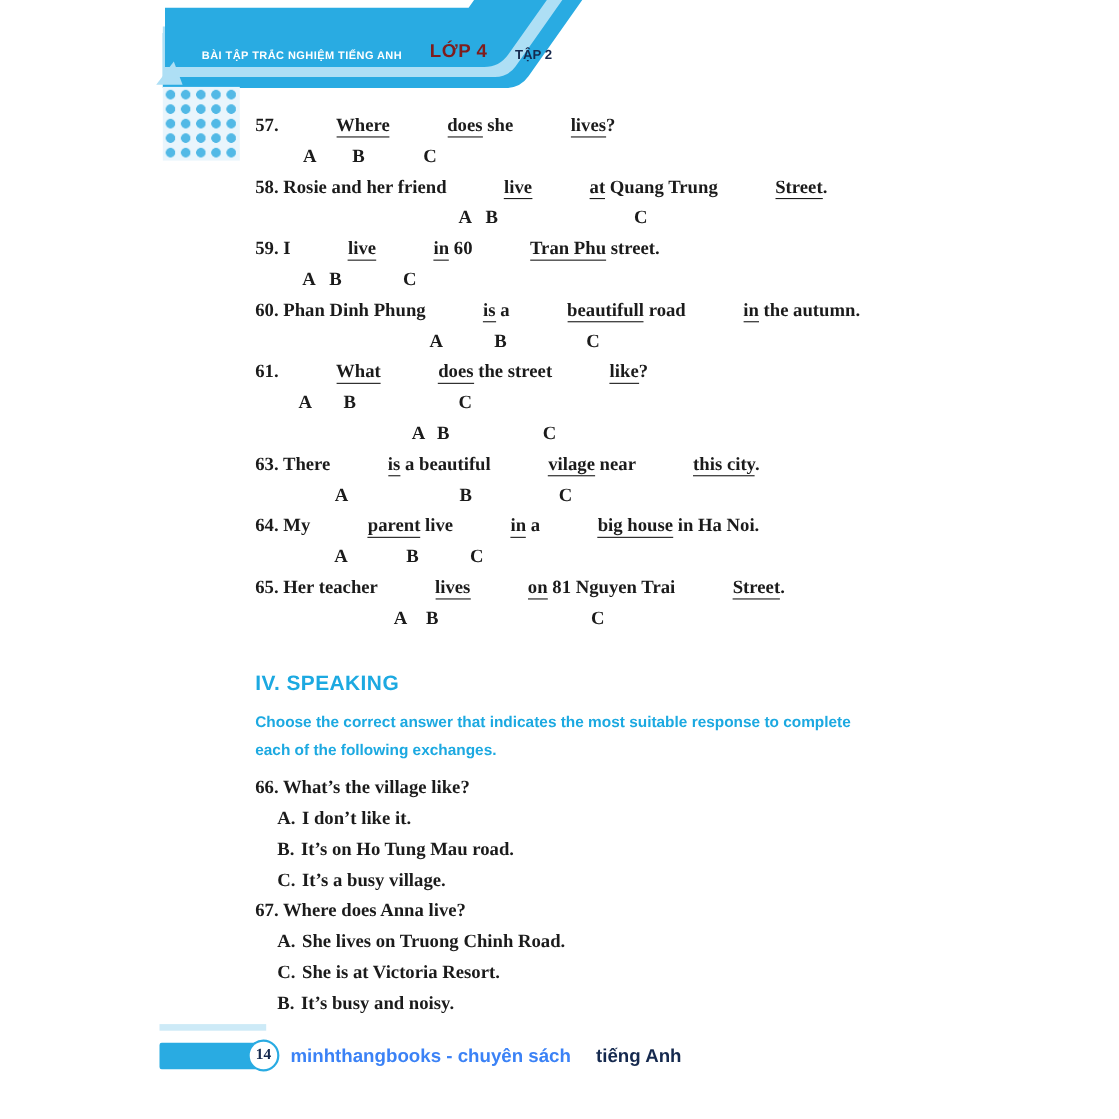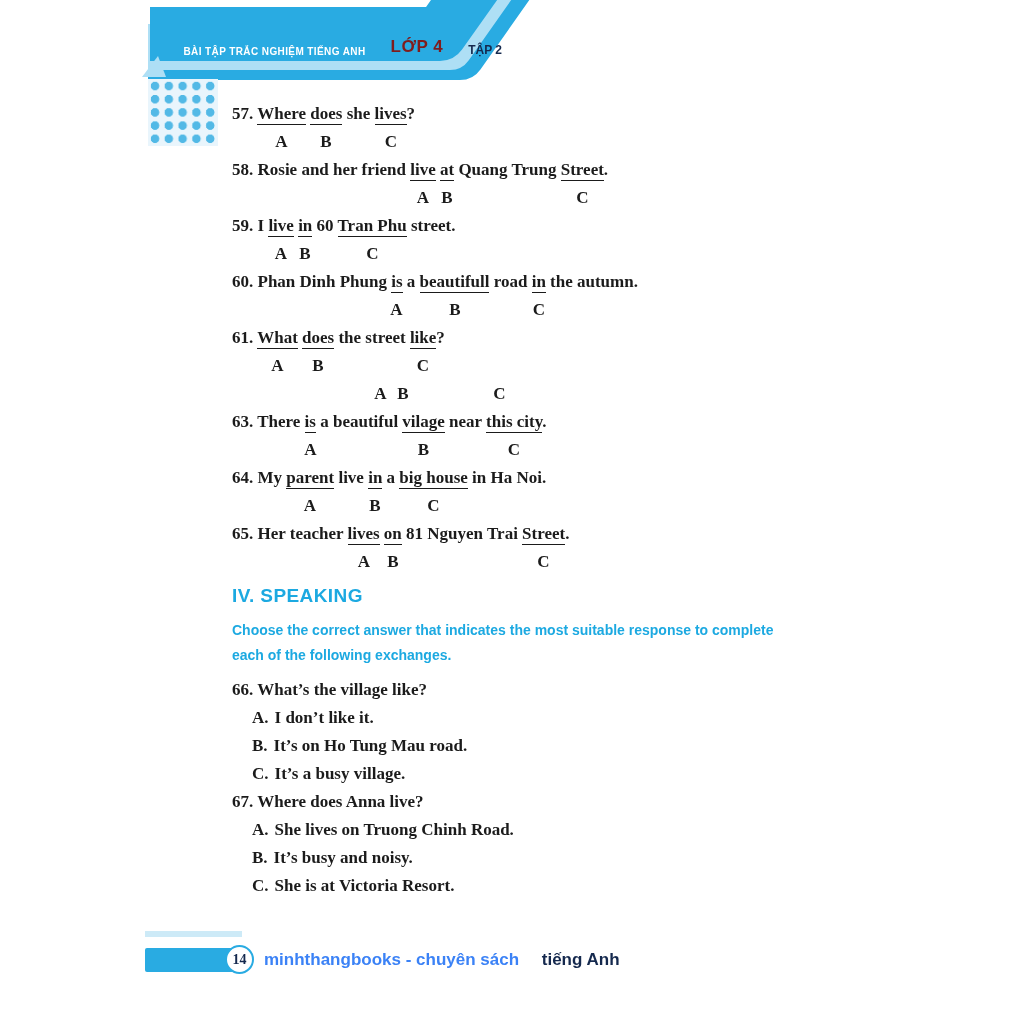--- a/index.html
+++ b/index.html
@@ -19,24 +19,24 @@
   .volume{font-size:12px;font-weight:bold;color:#15294e;}
   .dots{
     position:absolute;left:148px;top:79px;width:70px;height:67px;
     background-color:#e9f5fc;
     background-image:radial-gradient(circle at 7px 7px,#52b9e6 4px,rgba(0,0,0,0) 4.6px);
     background-size:13.8px 13.2px;
   }
   
   .content{position:absolute;left:232px;top:100px;font-size:17px;font-weight:bold;}
   .line{height:28px;line-height:28px;position:relative;white-space:nowrap;}
-  .useg{border-bottom:1.6px solid #1b1b1b;padding-bottom:1px;}
+  .useg{border-bottom:1.6px solid #1b1b1b;padding-bottom:1px;margin-left:48px;}
   .opt-letter{position:absolute;transform:translateX(-50%);font-weight:bold;}
   .speaking-heading{
-    margin-top:4px;height:32px;line-height:32px;color:#1ca9e1;
+    margin-top:30px;height:32px;line-height:32px;color:#1ca9e1;
     font-family:"Liberation Sans",sans-serif;font-size:19px;font-weight:bold;letter-spacing:.4px;
   }
   .instr-wrap{margin:6px 0 8px 0;}
   .instr-line{
     color:#1ca9e1;font-family:"Liberation Sans",sans-serif;
     font-size:14px;font-weight:bold;line-height:25px;white-space:nowrap;
   }
   .choice{padding-left:20px;}
   .choice-label{margin-right:6px;}
   
@@ -161,22 +161,22 @@
     <div>
         <div class="sp-block">
           <div class="line">66. What’s the village like?</div>
           <div class="line choice"><span class="choice-label">A.</span><span class="choice-text">I don’t like it.</span></div>
           <div class="line choice"><span class="choice-label">B.</span><span class="choice-text">It’s on Ho Tung Mau road.</span></div>
           <div class="line choice"><span class="choice-label">C.</span><span class="choice-text">It’s a busy village.</span></div>
         </div>
         <div class="sp-block">
           <div class="line">67. Where does Anna live?</div>
           <div class="line choice"><span class="choice-label">A.</span><span class="choice-text">She lives on Truong Chinh Road.</span></div>
+          <div class="line choice"><span class="choice-label">C.</span><span class="choice-text">She is at Victoria Resort.</span></div>
           <div class="line choice"><span class="choice-label">B.</span><span class="choice-text">It’s busy and noisy.</span></div>
-          <div class="line choice"><span class="choice-label">C.</span><span class="choice-text">She is at Victoria Resort.</span></div>
         </div>
       </div>
   </div>
 
   <div class="footer-strip"></div>
   <div class="footer-bar"></div>
   <div class="page-circle">
     <span>14</span>
   </div>
   <div class="footer-text">

